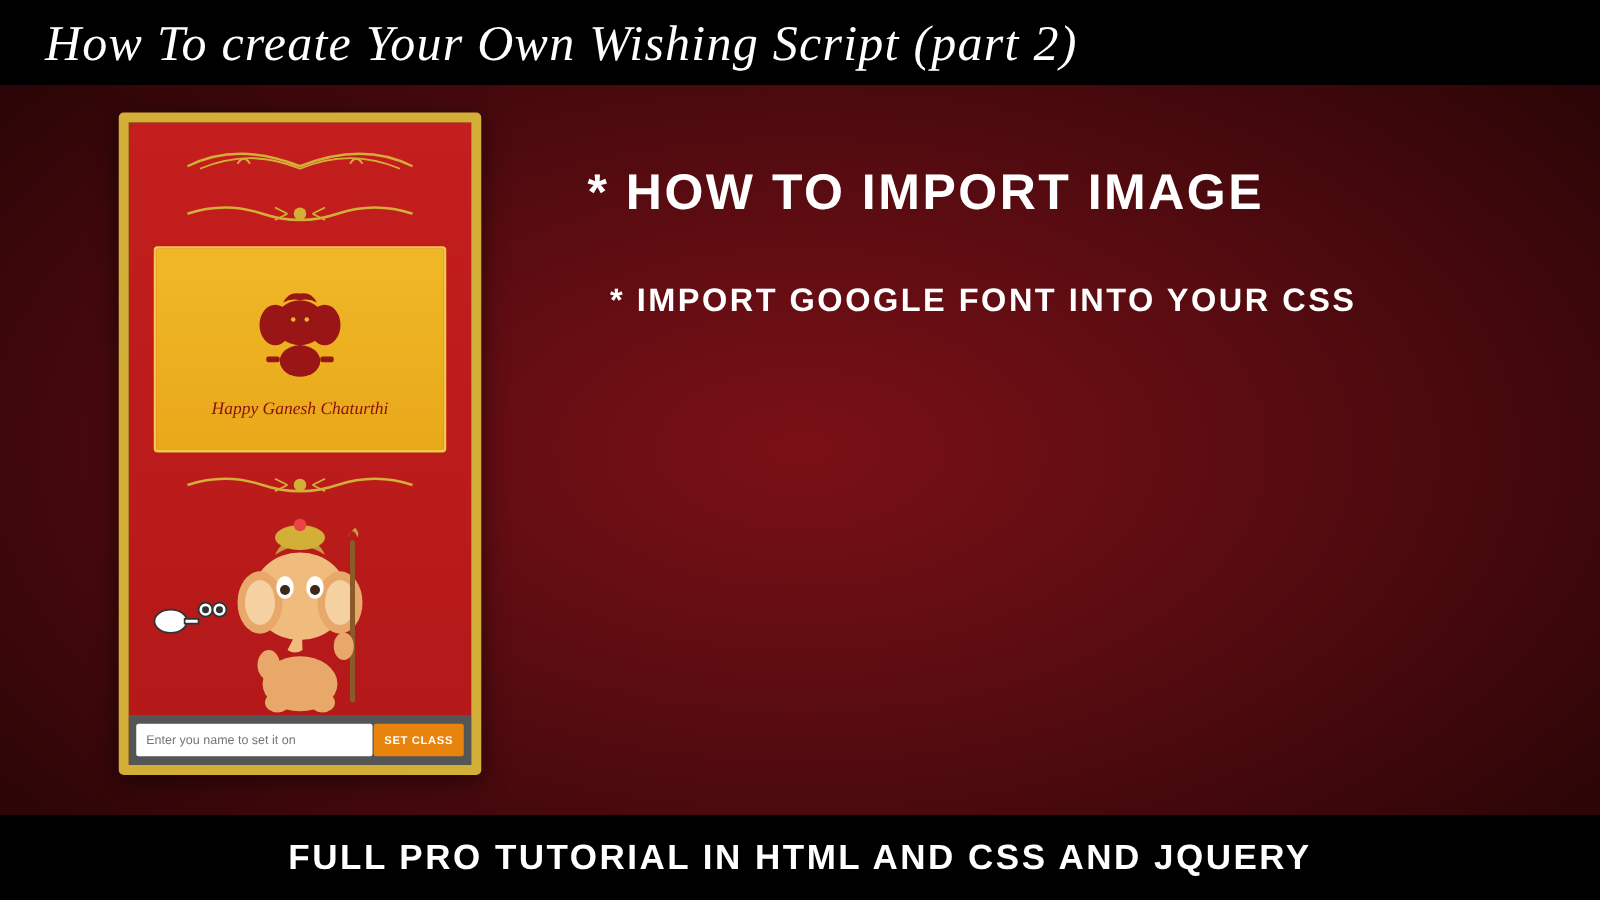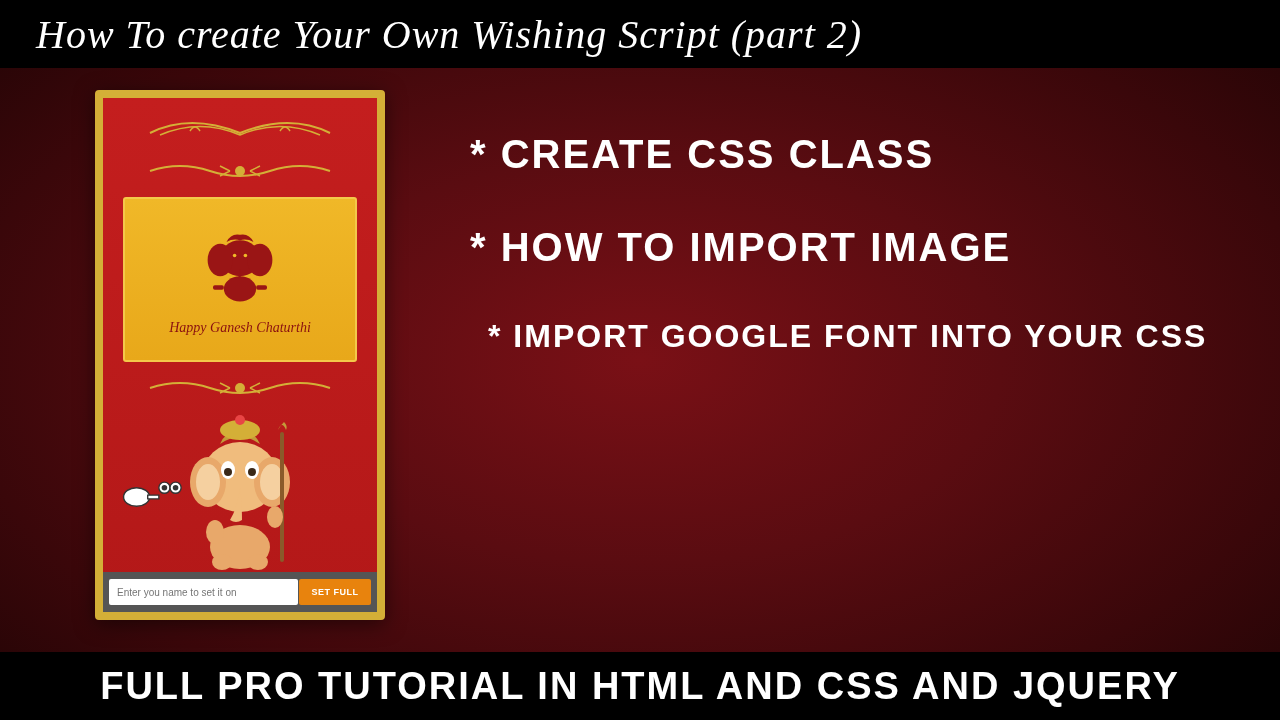--- a/index.html
+++ b/index.html
@@ -38,21 +38,21 @@
   height: 68px;
   background: #000;
   display: flex;
   align-items: center;
   justify-content: center;
 }
 .bottom-text {
   color: #fff;
   font-family: 'Arial Narrow', Arial, sans-serif;
   font-stretch: condensed;
-  font-size: 38px;
+  font-size: 28px;
   font-weight: 600;
   letter-spacing: 2px;
 }
 .phone-mock {
   position: absolute;
   left: 95px;
   top: 90px;
   width: 290px;
   height: 530px;
   background: linear-gradient(180deg, #c41e1e 0%, #b31818 100%);
@@ -168,21 +168,21 @@
 }
 .bullet {
   color: #fff;
   font-family: 'Arial Narrow', Arial, sans-serif;
   font-stretch: condensed;
   font-weight: 600;
   letter-spacing: 2px;
   margin-bottom: 48px;
 }
 .bullet.b1, .bullet.b2, .bullet.b3 { font-size: 40px; }
-.bullet.b4 { font-size: 32px; margin-left: 18px; }
+.bullet.b4 { font-size: 26px; margin-left: 18px; }
 </style>
 </head>
 <body>
 
 <div class="top-bar">
   <div class="top-title">How To create Your Own Wishing Script  (part 2)</div>
 </div>
 
 <div class="phone-mock">
   <div class="phone-inner">
@@ -253,26 +253,25 @@
         <ellipse cx="70" cy="18" rx="20" ry="10" fill="#d4af37"></ellipse>
         <circle cx="70" cy="8" r="5" fill="#e84545"></circle>
         <rect x="110" y="20" width="4" height="130" fill="#8a5a2a" rx="2"></rect>
         <path d="M108 18 Q112 8 116 18 Q118 14 114 10 Q110 14 108 18" fill="#c49a3a"></path>
         <ellipse cx="45" cy="120" rx="9" ry="12" fill="#e8a86a"></ellipse>
         <ellipse cx="105" cy="105" rx="8" ry="11" fill="#e8a86a"></ellipse>
       </svg>
     </div>
     <div class="input-bar">
       <input class="name-input" placeholder="Enter you name to set it on" style="">
-      <button class="set-btn">SET FULL</button>
+      <button class="set-btn">SET CLASS</button>
     </div>
   </div>
 </div>
 
 <div class="bullets">
-  <div class="bullet b1">* CREATE CSS CLASS</div>
   <div class="bullet b2">* HOW TO IMPORT IMAGE</div>
   <div class="bullet b4">* IMPORT GOOGLE FONT INTO YOUR CSS</div>
 </div>
 
 <div class="bottom-bar">
   <div class="bottom-text">FULL PRO TUTORIAL IN HTML AND CSS AND JQUERY</div>
 </div>
 
 </body></html>

